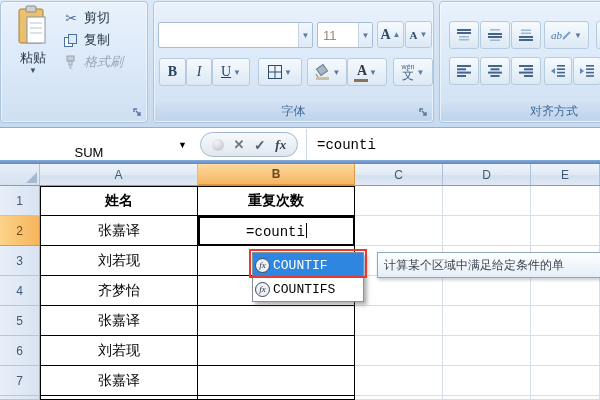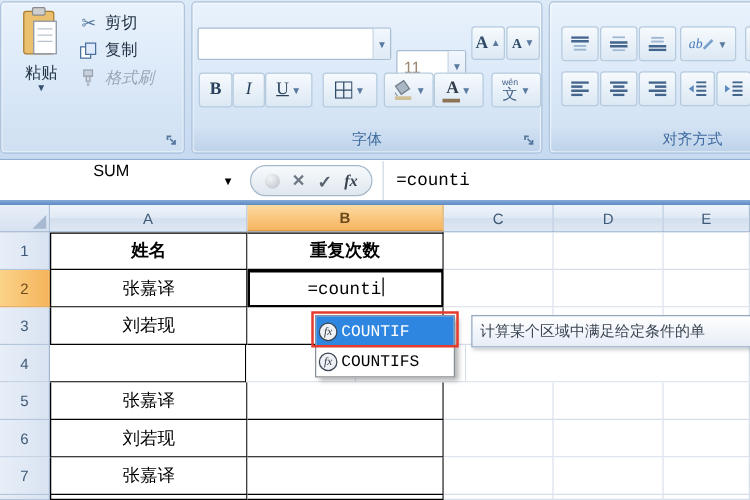--- a/index.html
+++ b/index.html
@@ -30,21 +30,21 @@
   .scissors{ color:#54759c; font-size:14px; }
 
   
   .g-font{ left:153px; width:281px; }
   .combo{ position:absolute; background:#fff; border:1px solid #a9bdd3; border-radius:2px;
     display:flex; align-items:center; }
   .combo .cval{ flex:1; font-size:13px; color:#9a8874; padding-left:5px; }
   .combo .carrow{ width:14px; align-self:stretch; display:flex; align-items:center; justify-content:center;
     font-size:8px; color:#5a7aa0; background:linear-gradient(180deg,#f2f7fd,#dfeaf6); border-left:1px solid #c3d3e4; }
   .combo-name{ left:4px; top:20px; width:155px; height:26px; }
-  .combo-size{ left:163px; top:20px; width:56px; height:26px;margin-top:18px; }
+  .combo-size{ left:163px; top:20px; width:56px; height:26px; }
   .rbtn{ border:1px solid #b7cbdf; border-radius:3px; background:linear-gradient(180deg,#f6fafd,#dce8f4);
     display:flex; align-items:center; justify-content:center; cursor:pointer; }
   .sizebtns{ position:absolute; left:223px; top:19px; display:flex; gap:1px; }
   .sizebtns .rbtn{ width:27px; height:27px; font-family:"Liberation Serif",serif; color:#2f4b68; }
   .fr2{ position:absolute; left:5px; top:56px; display:flex; height:28px; align-items:center; }
   .fr2 .rbtn{ height:28px; }
   .bld{ font-family:"Liberation Serif",serif; font-weight:bold; color:#29415c; font-size:14px; }
   .ita{ font-family:"Liberation Serif",serif; font-style:italic; color:#29415c; font-size:14px; }
   .und{ font-family:"Liberation Serif",serif; text-decoration:underline; color:#29415c; font-size:14px; }
   .tinyarrow{ font-size:8px; color:#5a7aa0; margin-left:2px; }
@@ -60,21 +60,21 @@
   .orient{ position:absolute; left:104px; top:19px; width:45px; height:28px; }
   .orient .ab{ font-style:italic; color:#4a79b8; font-size:11px; font-family:"Liberation Serif",serif; }
   .indents{ position:absolute; left:104px; top:55px; display:flex; gap:1px; }
   .indents .rbtn{ width:28px; height:28px; }
   .sliver{ position:absolute; left:156px; top:19px; width:30px; height:28px; }
   .g-align .gfoot{ justify-content:center; }
 
   
   .fbar{ position:absolute; left:0; top:129px; width:600px; height:31px; background:#fff;
     display:flex; align-items:center; }
-  .namebox{ width:178px; height:100%; display:flex; align-items:flex-start; justify-content:center;
+  .namebox{ width:178px; height:100%; display:flex; align-items:flex-end; justify-content:center;
     font-size:13px; color:#000; cursor:pointer; }
   .nbarrow{ width:18px; font-size:9px; color:#000; cursor:pointer; }
   .pill{ margin-left:4px; width:98px; height:25px; border:1px solid #a5b8cb; border-radius:13px;
     background:linear-gradient(180deg,#f7fafc,#dfe7ef); display:flex; align-items:center;
     justify-content:space-around; padding:0 6px; }
   .pill .dot{ width:12px; height:12px; border-radius:50%;
     background:radial-gradient(circle at 35% 30%,#f2f4f6,#b9bfc7); }
   .pill .x{ color:#6d7884; font-size:13px; font-weight:bold; cursor:pointer; }
   .pill .ok{ color:#57636f; font-size:14px; font-weight:bold; cursor:pointer; }
   .fx{ font-family:"Liberation Serif",serif; font-style:italic; font-weight:bold;
@@ -416,20 +416,23 @@
       <div class="cell w-b bcell">
           <span></span>
         </div>
       <div class="cell w-c gcell"></div>
       <div class="cell w-d gcell"></div>
       <div class="cell w-e gcell"></div>
     </div>
 
     <div class="row">
       <div class="rh">4</div>
+      <div class="cell w-a bcell lcell">
+          <span>齐梦怡</span>
+        </div>
       <div class="cell w-b bcell">
           <span></span>
         </div>
       <div class="cell w-c gcell"></div>
       <div class="cell w-d gcell"></div>
       <div class="cell w-e gcell"></div>
     </div>
 
     <div class="row">
       <div class="rh">5</div>

